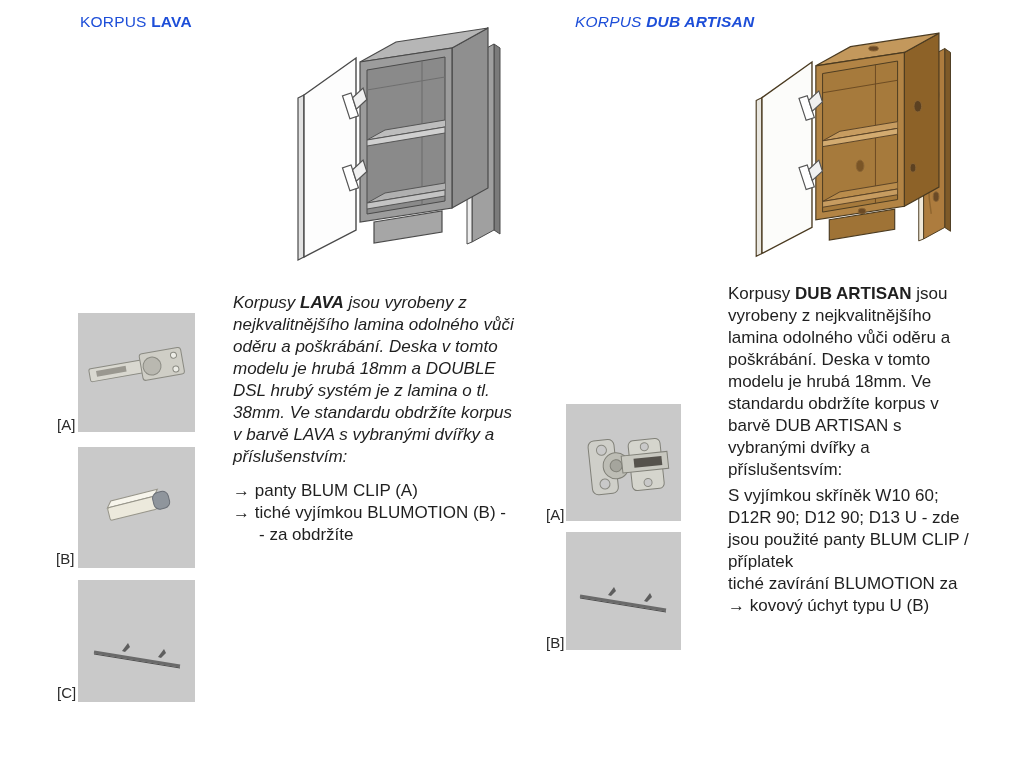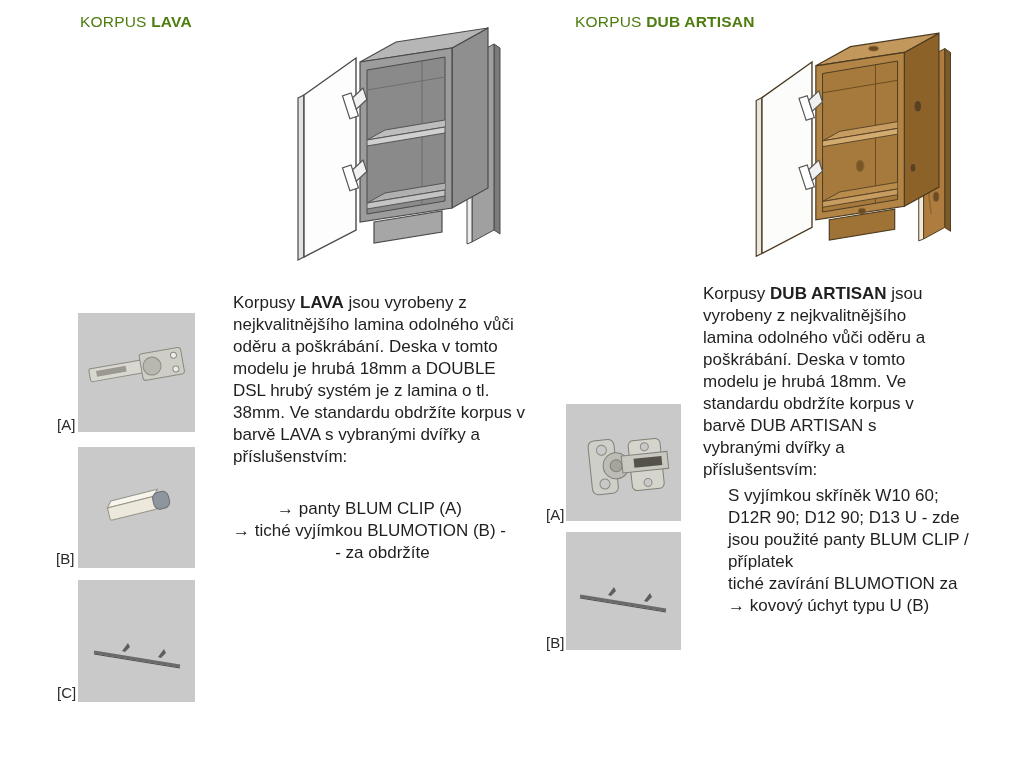--- a/index.html
+++ b/index.html
@@ -2,21 +2,21 @@
 <html><head>
 <meta charset="utf-8">
 <style>
   html,body{margin:0;padding:0;}
   body{
     width:1024px;height:768px;position:relative;overflow:hidden;
     background:#ffffff;color:#1b1b1b;
     font-family:"Liberation Sans", sans-serif;
   }
   .abs{position:absolute;}
-  .title{font-size:15.5px;color:#4d7c0f;letter-spacing:.2px;}
+  .title{font-size:15.5px;color:#1d4ed8;letter-spacing:.2px;}
   .title b{font-weight:700;}
   .desc{font-size:17px;line-height:22px;color:#1f1f1f;}
   .desc b{font-weight:700;}
   .bullets{font-size:17px;line-height:22px;color:#1f1f1f;white-space:nowrap;}
   .bullets .indent{padding-left:26px;}
   .thumb-img{background:#c9c9c9;position:absolute;}
   .thumb-label{font-size:15px;color:#2a2a2a;position:absolute;}
   svg{display:block;}
 </style>
 </head>
@@ -99,30 +99,30 @@
 <div class="abs thumb-img" style="left:78px;top:580px;width:117px;height:122px;">
   <svg width="117" height="122" viewBox="0 0 117 122">
     <line x1="16" y1="72" x2="102" y2="86" stroke="#6a6a6a" stroke-width="3"></line>
     <line x1="16" y1="74" x2="102" y2="88" stroke="#4e4e4e" stroke-width="1"></line>
     <polygon points="44,71 50,63 52,67 47,72" fill="#5e5e5e"></polygon>
     <polygon points="80,77 86,69 88,73 83,78" fill="#5e5e5e"></polygon>
   </svg>
 </div>
 <span class="thumb-label" style="left:57px;top:684px;">[C]</span>
 
-<div class="abs desc" style="left:233px;top:292px;width:292px;">
+<div class="abs desc" style="left:233px;top:292px;width:292px;font-style:italic;">
   <span>Korpusy </span><b>LAVA</b><span> jsou vyrobeny z nejkvalitnějšího lamina odolného vůči oděru a poškrábání. Deska v tomto modelu je hrubá 18mm a DOUBLE DSL hrubý systém je z lamina o tl. 38mm. Ve standardu obdržíte korpus v barvě LAVA s vybranými dvířky a příslušenstvím:</span>
 </div>
-<div class="abs bullets" style="left:233px;top:498px;text-align:center;">
+<div class="abs bullets" style="left:233px;top:480px;">
   <div>→ panty BLUM CLIP (A)</div>
   <div>→ tiché vyjímkou BLUMOTION (B) -</div>
   <div class="indent">- za obdržíte</div>
 </div>
 
-<div class="abs title" style="left:575px;top:13px;">
+<div class="abs title" style="left:575px;top:13px;font-style:italic;">
   <span>KORPUS </span><b>DUB ARTISAN</b>
 </div>
 
 <svg class="abs" style="left:742px;top:12px;" width="240" height="252" viewBox="0 0 240 262" aria-hidden="true">
   <defs>
     <clipPath id="openR">
         <polygon points="79,64 157,51 157,195 79,208"></polygon>
       </clipPath>
   </defs>
 
@@ -194,21 +194,21 @@
 <div class="abs thumb-img" style="left:566px;top:532px;width:115px;height:118px;">
   <svg width="115" height="118" viewBox="0 0 115 118">
     <line x1="14" y1="64" x2="100" y2="78" stroke="#6a6a6a" stroke-width="3"></line>
     <line x1="14" y1="66" x2="100" y2="80" stroke="#4e4e4e" stroke-width="1"></line>
     <polygon points="42,63 48,55 50,59 45,64" fill="#5e5e5e"></polygon>
     <polygon points="78,69 84,61 86,65 81,70" fill="#5e5e5e"></polygon>
   </svg>
 </div>
 <span class="thumb-label" style="left:546px;top:634px;">[B]</span>
 
-<div class="abs desc" style="left:703px;top:283px;width:246px;">
+<div class="abs desc" style="left:728px;top:283px;width:246px;">
   <span>Korpusy </span><b>DUB ARTISAN</b><span> jsou vyrobeny z nejkvalitnějšího lamina odolného vůči oděru a poškrábání. Deska v tomto modelu je hrubá 18mm. Ve standardu obdržíte korpus v barvě DUB ARTISAN s vybranými dvířky a příslušentsvím:</span>
 </div>
 <div class="abs bullets" style="left:728px;top:485px;">
   <div>S vyjímkou skříněk W10 60;</div>
   <div>D12R 90; D12 90; D13 U - zde</div>
   <div>jsou použité panty BLUM CLIP /</div>
   <div>příplatek</div>
   <div>tiché zavírání BLUMOTION za</div>
   <div>→ kovový úchyt typu U (B)</div>
 </div>

